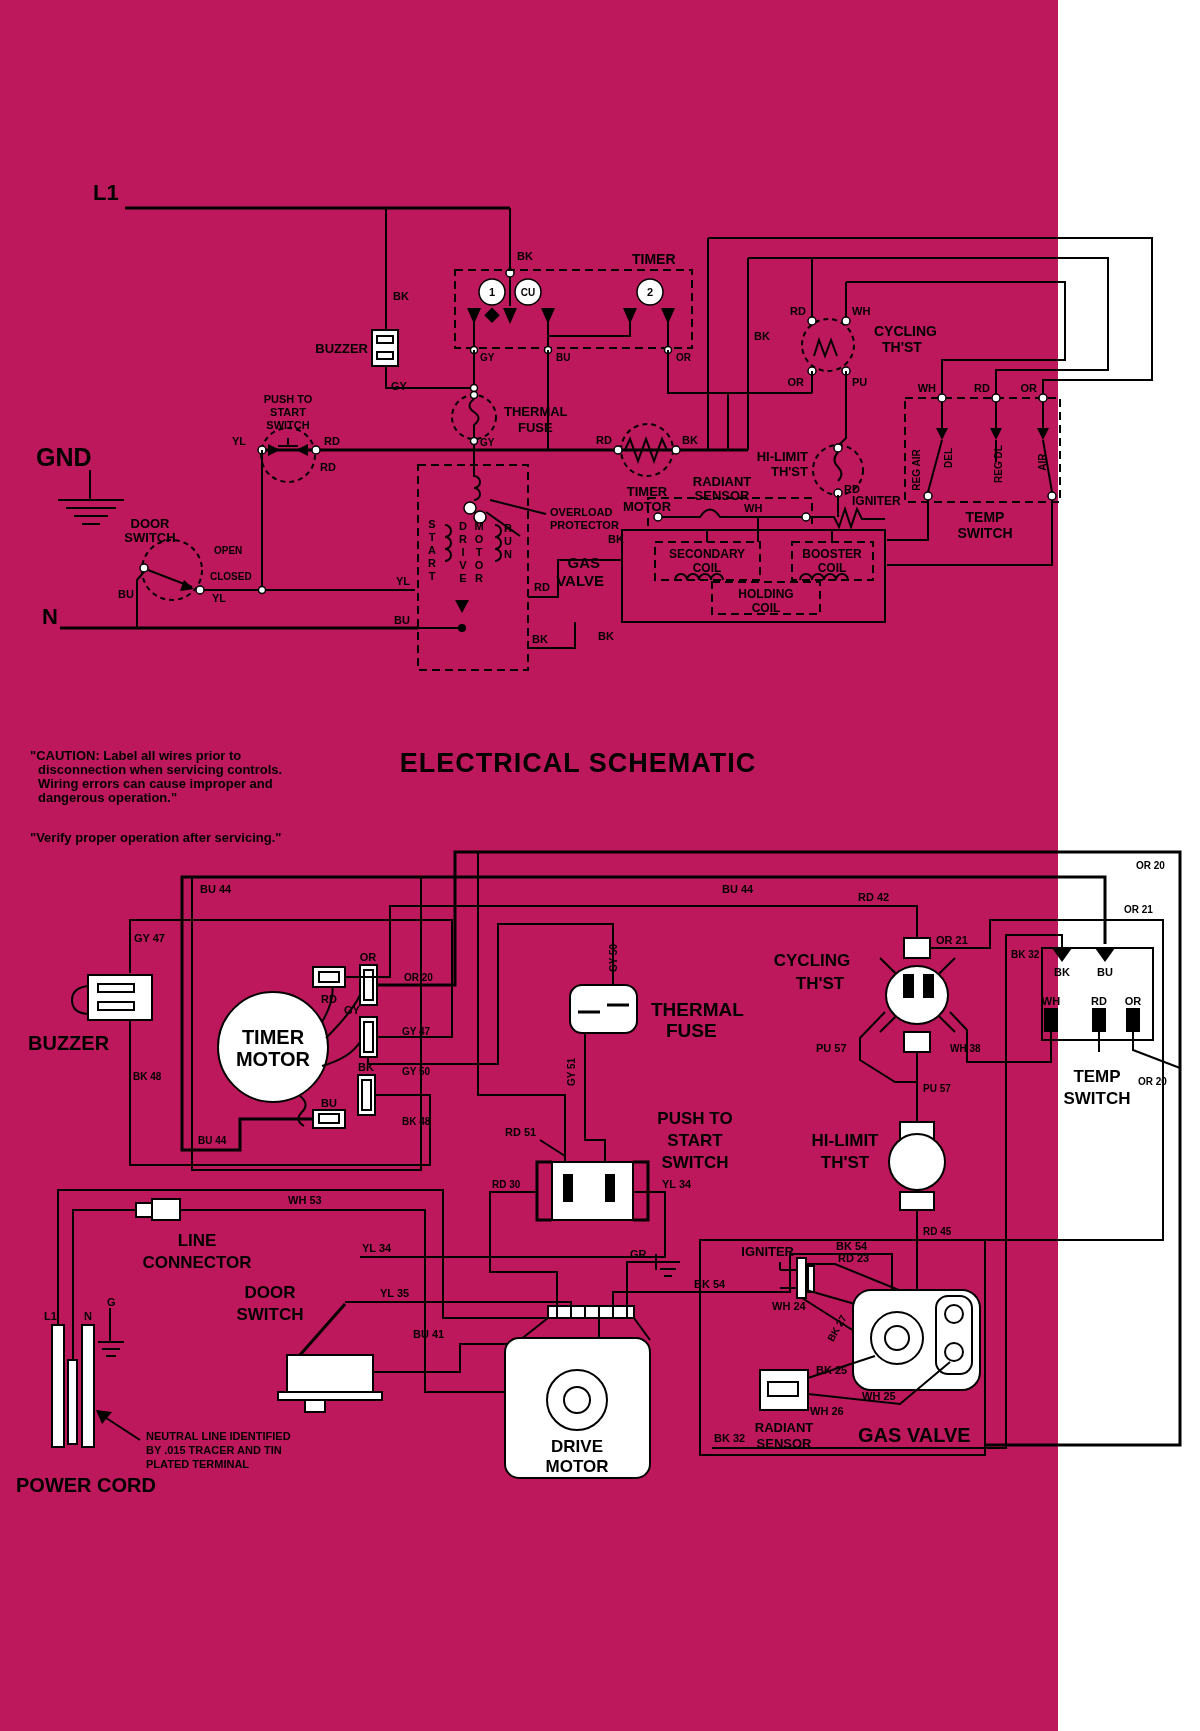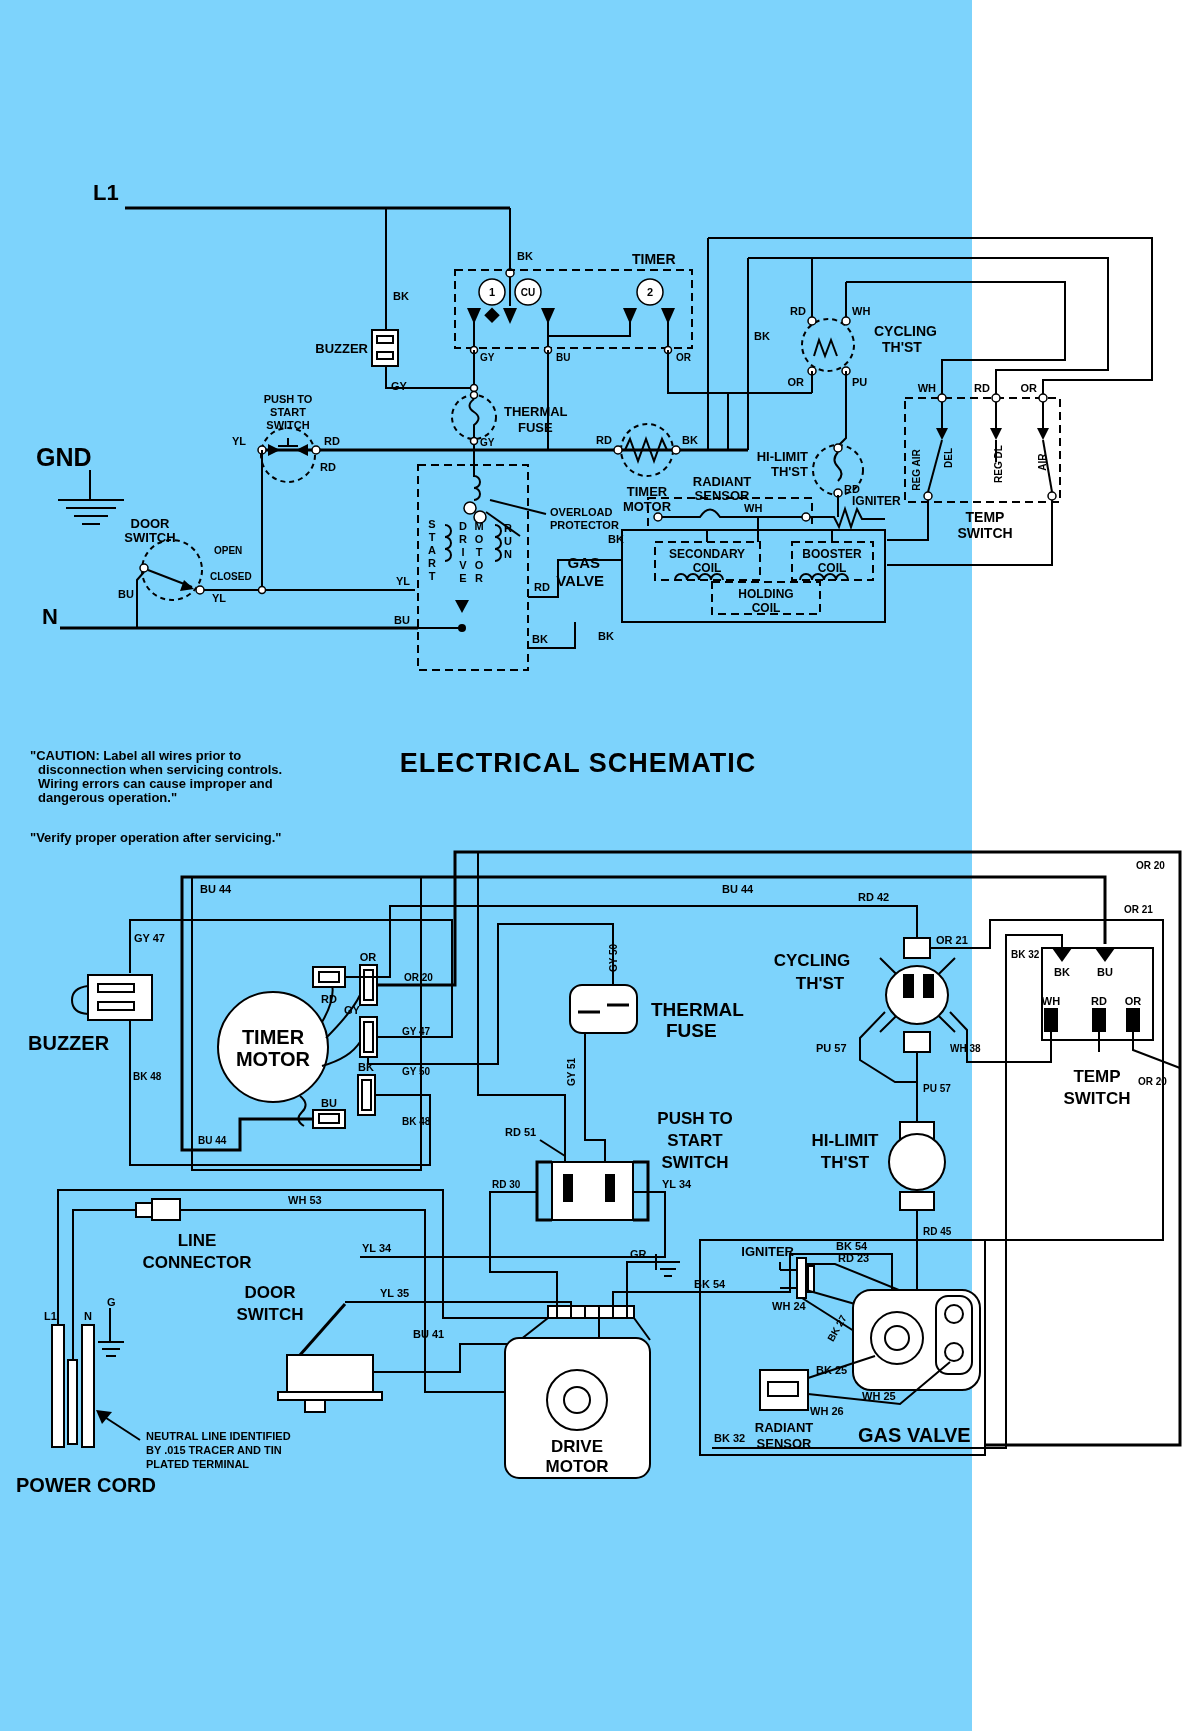--- a/index.html
+++ b/index.html
@@ -1,16 +1,16 @@
 <!DOCTYPE html>
 <html><head>
 <meta charset="utf-8">
 <style>
   html,body{margin:0;padding:0;background:#fff;}
-  #page{position:relative;width:972px;height:1731px;background:#7dd3fc;font-family:"Liberation Sans",sans-serif;}
+  #page{position:relative;width:1058px;height:1731px;background:#be185d;font-family:"Liberation Sans",sans-serif;}
   svg{position:absolute;top:0;left:0;}
   .w{fill:none;stroke:#000;stroke-width:2;}
   .w3{fill:none;stroke:#000;stroke-width:3;}
   .wd{fill:none;stroke:#000;stroke-width:2;stroke-dasharray:8 5;}
   .wdd{fill:none;stroke:#000;stroke-width:2;stroke-dasharray:5 4;}
   .box{fill:none;stroke:#000;stroke-width:2;}
   .boxw{fill:#fff;stroke:#000;stroke-width:2;}
   .nd{fill:#fff;stroke:#000;stroke-width:1.5;}
   .blk{fill:#000;stroke:none;}
   text{fill:#000;font-family:"Liberation Sans",sans-serif;font-weight:bold;}

